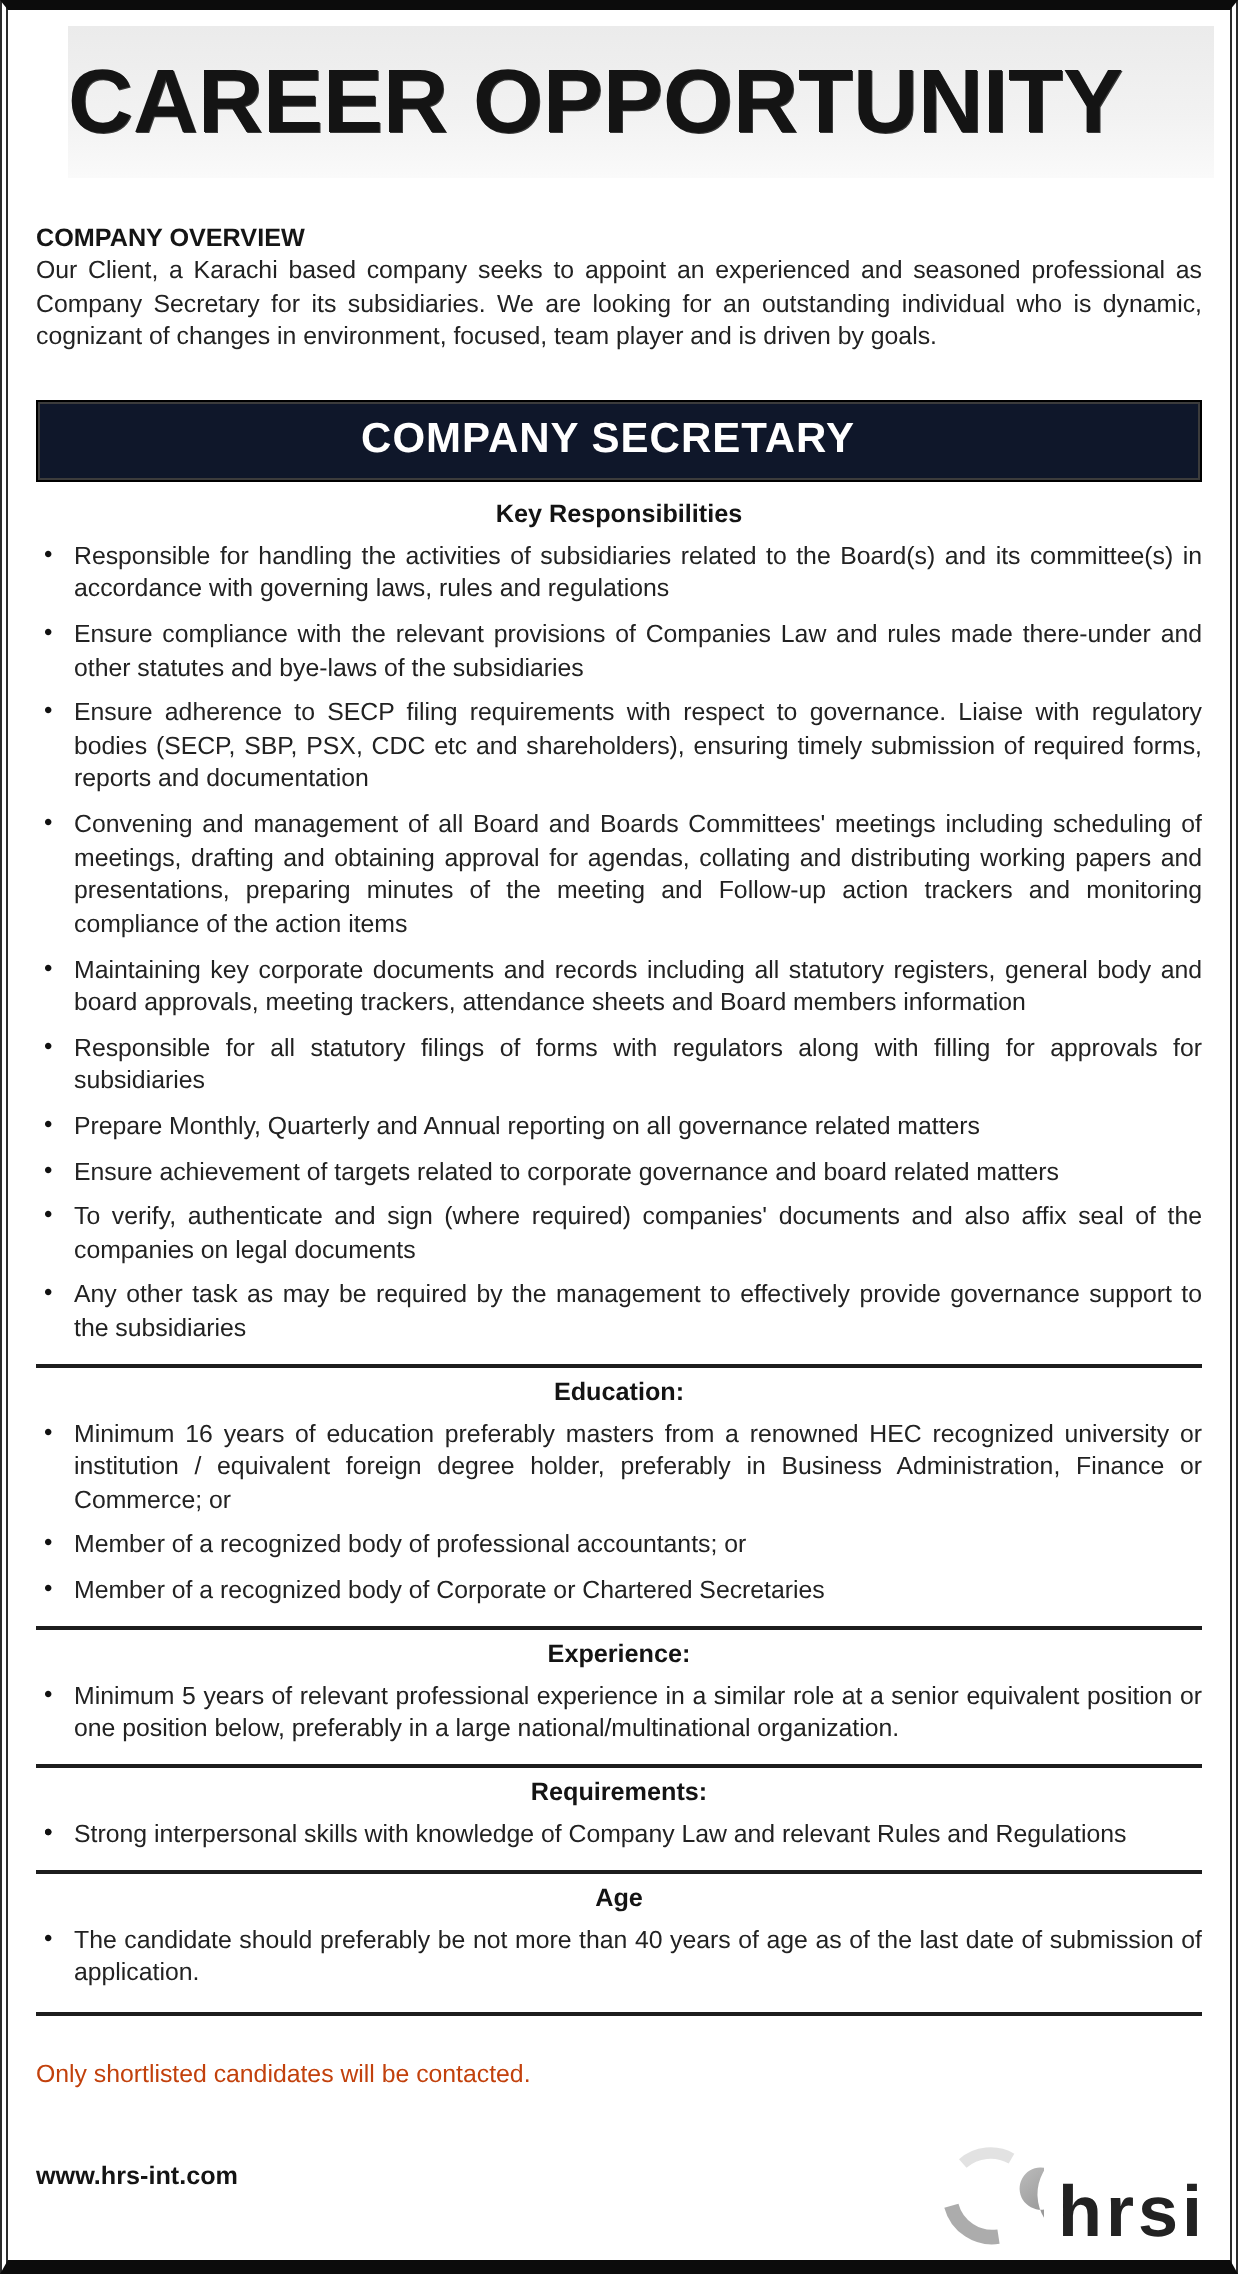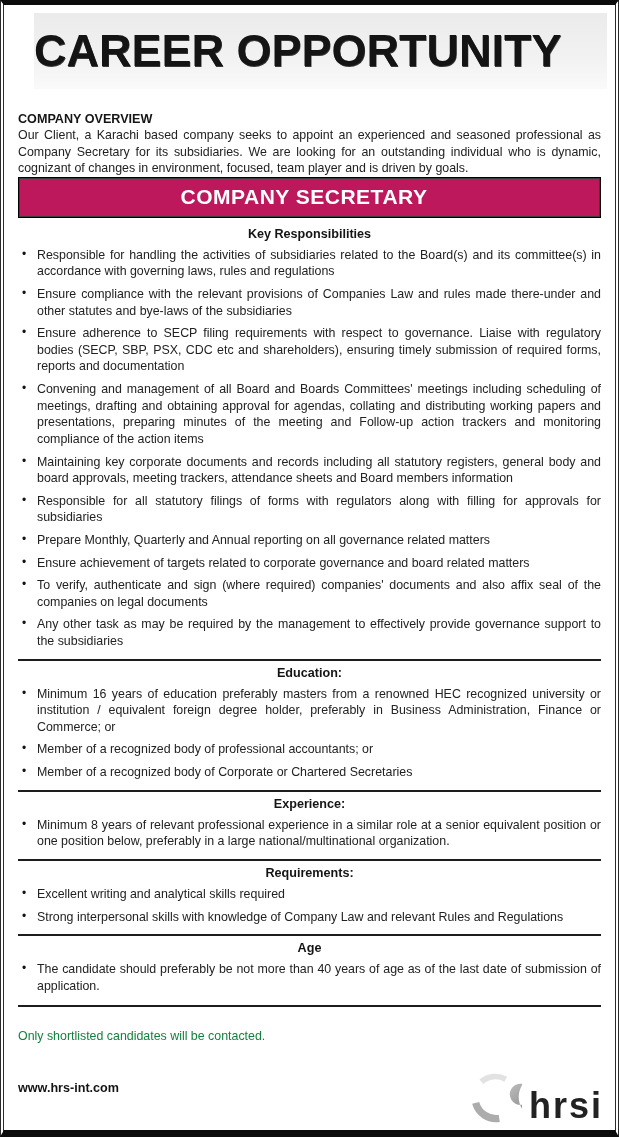--- a/index.html
+++ b/index.html
@@ -28,22 +28,22 @@
   }
   .masthead h1 {
     font-size:45px; font-weight:bold; color:#141414;
     letter-spacing:0px; white-space:nowrap;
     text-shadow:0.5px 0.5px 0 #3a3a3a;
   }
   .ov-head { margin-top:23px; font-size:12.6px; font-weight:bold; color:#151515; }
   .just { text-align:justify; }
   p.body-text { margin-top:1px; font-size:12.4px; line-height:1.34; color:#222; }
   .banner {
-    margin-top:0;
-    background:#be185d;
+    margin-top:23px;
+    background:#0f172a;
     border:1px solid #000;
     box-shadow:inset 0 0 0 1px #3c3c3c;
     text-align:center;
     padding:7px 11px 8px 0;
   }
   .banner span {
     color:#fff; font-size:21px; font-weight:bold; letter-spacing:0.5px;
   }
   .sec { margin-top:9px; }
   .sec.ruled { border-top:2px solid #1d1d1d; padding-top:5px; }
@@ -55,21 +55,21 @@
     padding-left:19px;
     font-size:12.4px; line-height:1.34; color:#222;
     text-align:justify;
   }
   li.bullet .dot {
     position:absolute; left:4px; top:-1px;
     font-size:12px; color:#111;
   }
   .closing { border-top:2px solid #1d1d1d; margin-top:11px; padding-top:8px; }
   .closing b { font-weight:bold; color:#111; }
-  .shortlist { margin-top:13px; font-size:12.4px; line-height:1.34; color:#15803d; }
+  .shortlist { margin-top:13px; font-size:12.4px; line-height:1.34; color:#c2410c; }
   .website { margin-top:36px; font-size:12.6px; font-weight:bold; color:#141414; }
   .logo {
     position:absolute; right:12px; bottom:6px;
     display:flex; align-items:flex-end; gap:7px;
   }
   .logo-word {
     font-size:36px; font-weight:bold; color:#222;
     letter-spacing:2px; line-height:1;
   }
 </style>
@@ -124,29 +124,29 @@
         <li class="bullet"><span class="dot">•</span><span>Member of a recognized body of professional accountants; or</span></li>
 
         <li class="bullet"><span class="dot">•</span><span>Member of a recognized body of Corporate or Chartered Secretaries</span></li>
       </ul>
   </section>
 
   <section class="sec ruled">
     <h3 class="sec-head">Experience:</h3>
     <ul class="bullets">
 
-        <li class="bullet"><span class="dot">•</span><span>Minimum 8 years of relevant professional experience in a similar role at a senior equivalent position or one position below, preferably in a large national/multinational organization.</span></li>
+        <li class="bullet"><span class="dot">•</span><span>Minimum 5 years of relevant professional experience in a similar role at a senior equivalent position or one position below, preferably in a large national/multinational organization.</span></li>
       </ul>
   </section>
 
   <section class="sec ruled">
     <h3 class="sec-head">Requirements:</h3>
     <ul class="bullets">
 
-        <li class="bullet"><span class="dot">•</span><span>Excellent writing and analytical skills required</span></li>
+        <li class="bullet"><span class="dot">•</span></li>
 
         <li class="bullet"><span class="dot">•</span><span>Strong interpersonal skills with knowledge of Company Law and relevant Rules and Regulations</span></li>
       </ul>
   </section>
 
   <section class="sec ruled">
     <h3 class="sec-head">Age</h3>
     <ul class="bullets">
 
         <li class="bullet"><span class="dot">•</span><span>The candidate should preferably be not more than 40 years of age as of the last date of submission of application.</span></li>

